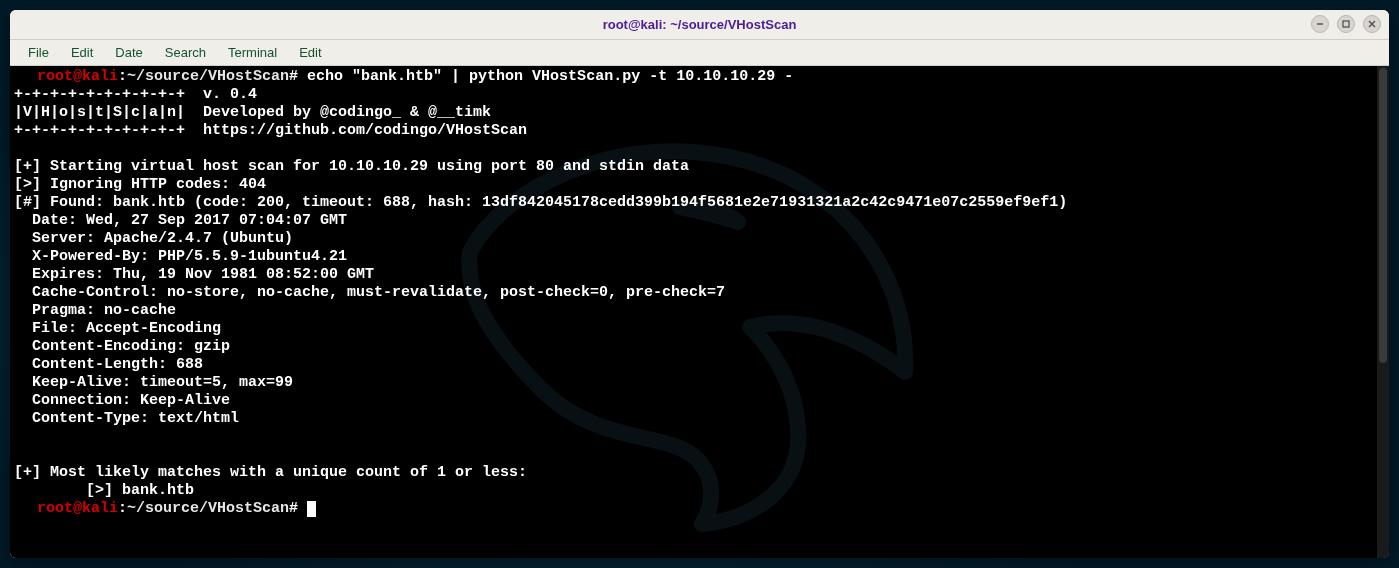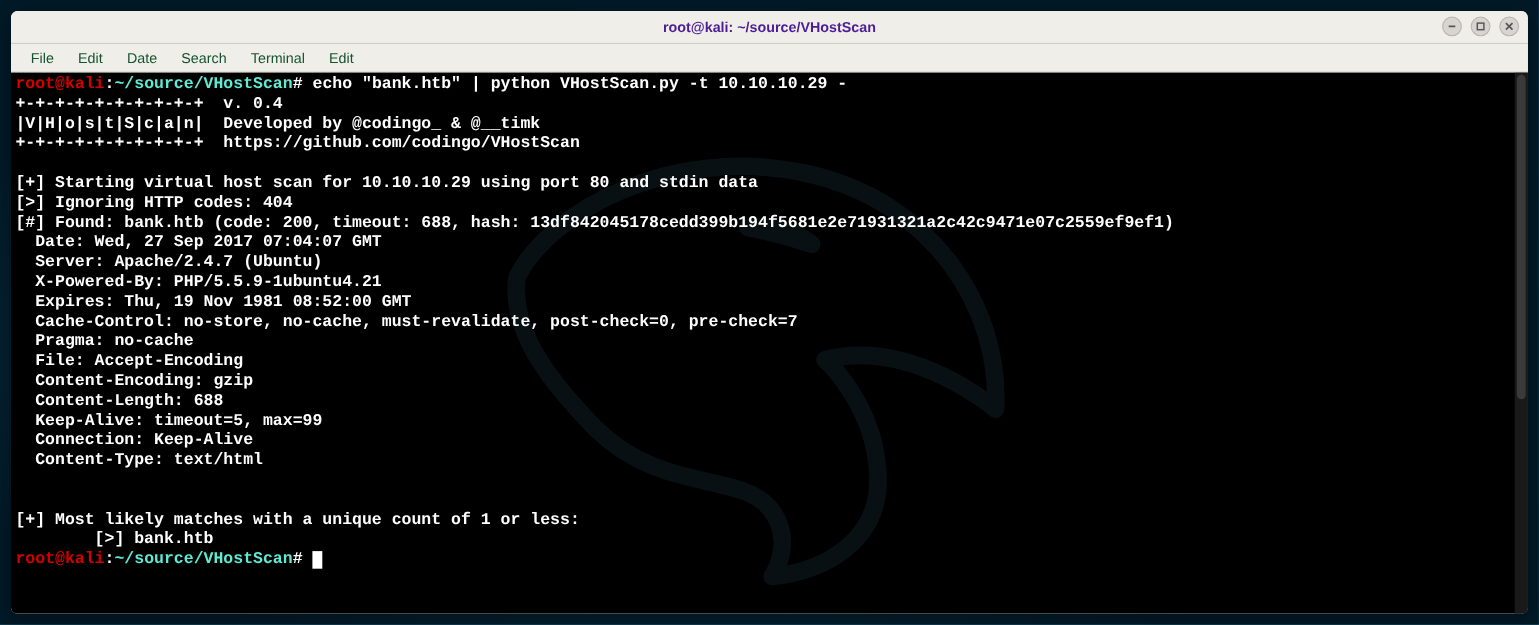--- a/index.html
+++ b/index.html
@@ -111,22 +111,22 @@
   }
   .scrollbar-thumb {
     position: absolute;
     left: 2px;
     right: 2px;
     top: 2px;
     height: 60%;
     background: #3a3a3a;
     border-radius: 4px;
   }
-  .c-red { color: #d40000; }
-  .c-blue { color: #5eead4; }
+  .c-red { color: #d40000; margin-left: 23px; }
+  .c-blue { color: #e5e5e5; }
   .c-white { color: #fff; }
   .cursor-block {
     display: inline-block;
     background: #fff;
     width: 9px;
     height: 16px;
     vertical-align: text-bottom;
   }
 </style>
 </head>

